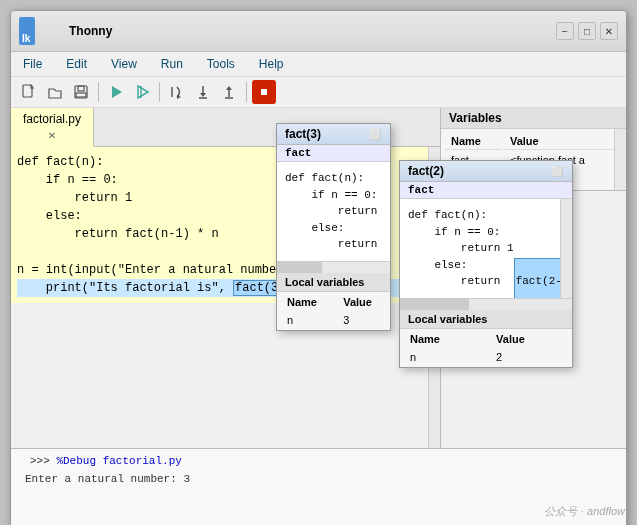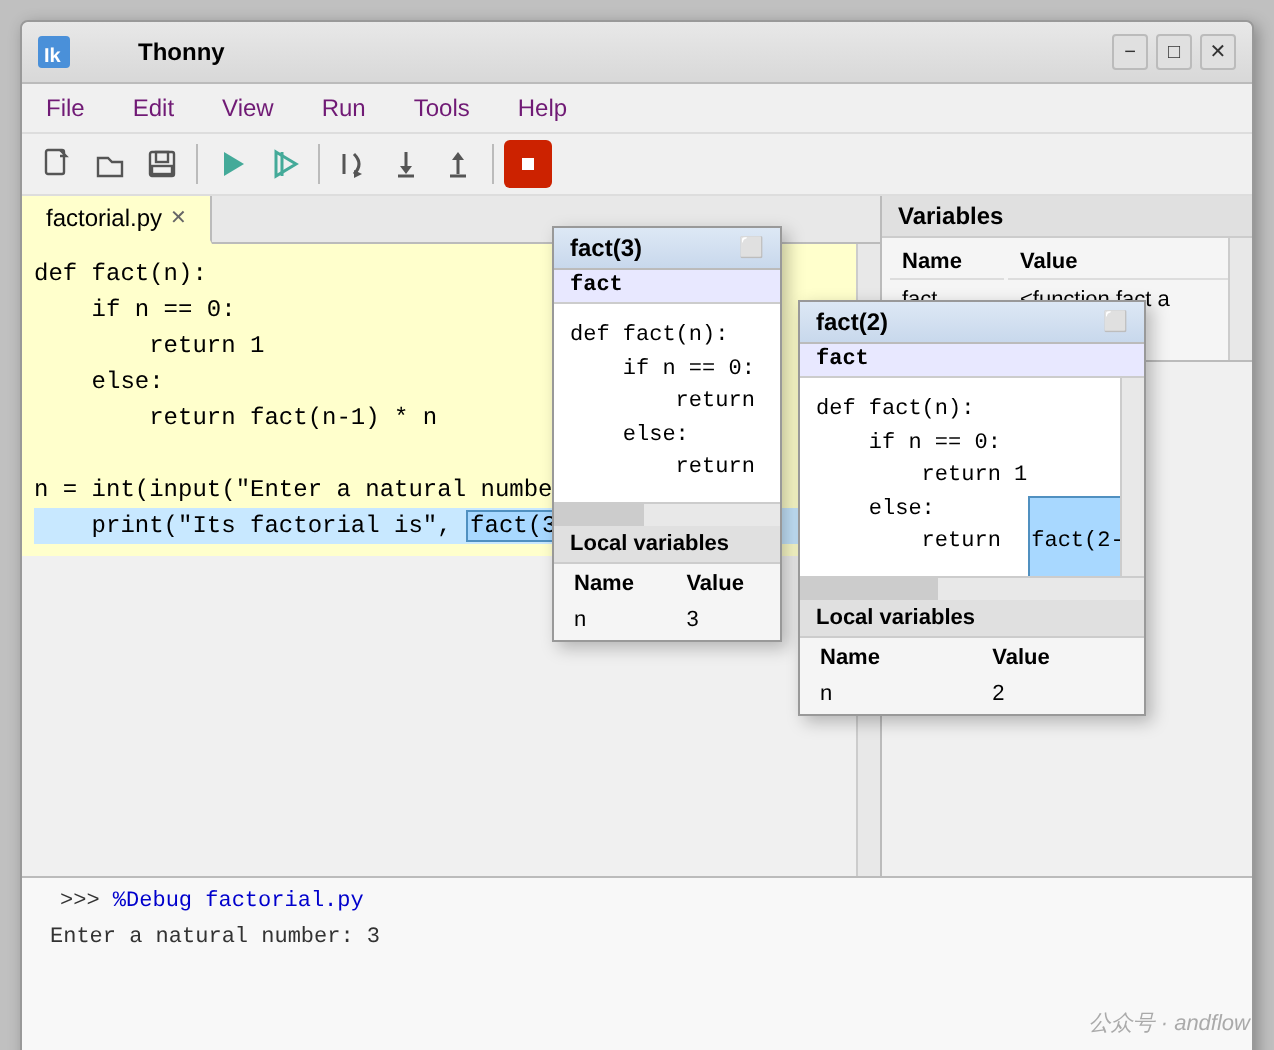--- a/index.html
+++ b/index.html
@@ -25,21 +25,21 @@
       background: linear-gradient(to bottom, #e8e8e8, #d8d8d8);
       padding: 6px 8px;
       display: flex;
       align-items: center;
       border-bottom: 1px solid #bbb;
       border-radius: 4px 4px 0 0;
     }
 
     .title-bar-icon {
       width: 16px;
-      height: 16px;
+      height: 28px;
       margin-right: 6px;
       background: #4a90d9;
       border-radius: 2px;
       display: flex;
       align-items: flex-end;
       justify-content: center;
       color: white;
       font-size: 10px;
       font-weight: bold;
     }
@@ -75,21 +75,21 @@
       background: #f0f0f0;
       padding: 3px 6px;
       border-bottom: 1px solid #ddd;
       gap: 12px;
     }
 
     .menu-item {
       padding: 2px 6px;
       cursor: pointer;
       font-size: 12px;
-      color: #701a75;
+      color: #0c4a6e;
       border-radius: 2px;
     }
 
     .toolbar {
       display: flex;
       background: #f0f0f0;
       padding: 3px 6px;
       border-bottom: 1px solid #ddd;
       gap: 2px;
       align-items: center;
@@ -149,20 +149,21 @@
 
     .tab {
       padding: 4px 12px;
       font-size: 12px;
       cursor: pointer;
       border-right: 1px solid #bbb;
       background: #e8e8e8;
       display: flex;
       align-items: center;
       gap: 4px;
+      flex-direction: column;
     }
 
     .tab.active {
       background: #ffffcc;
       border-bottom: 2px solid #ffffcc;
       margin-bottom: -1px;
     }
 
     .tab-close {
       font-size: 10px;

